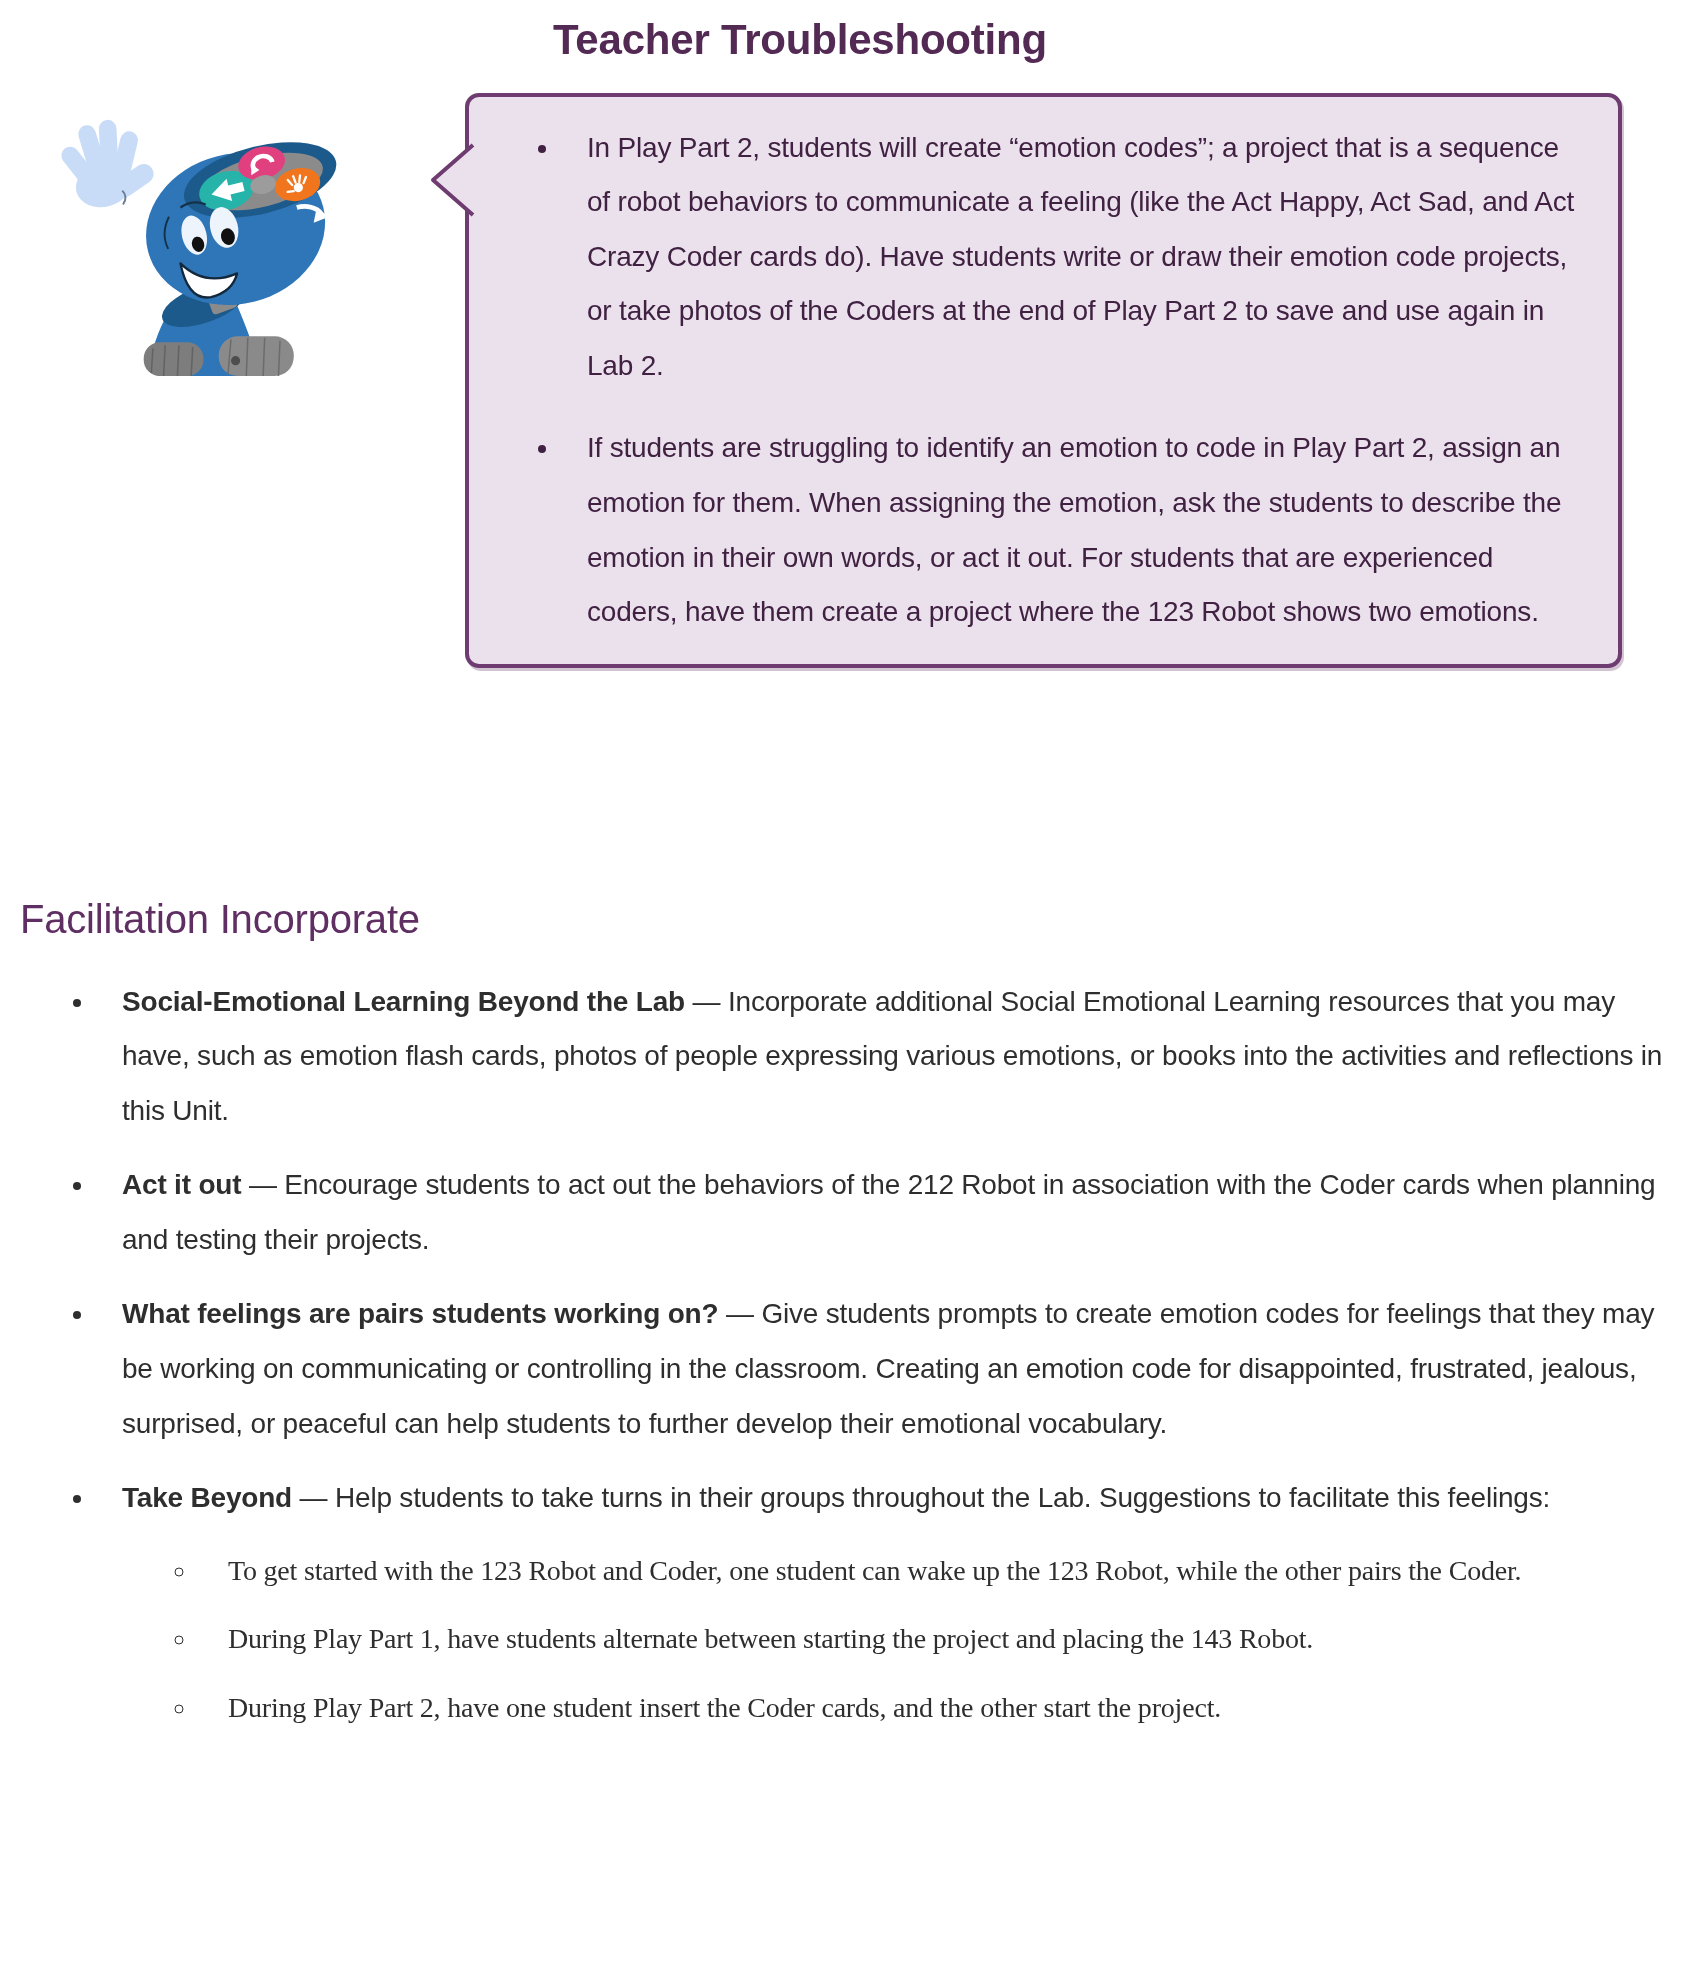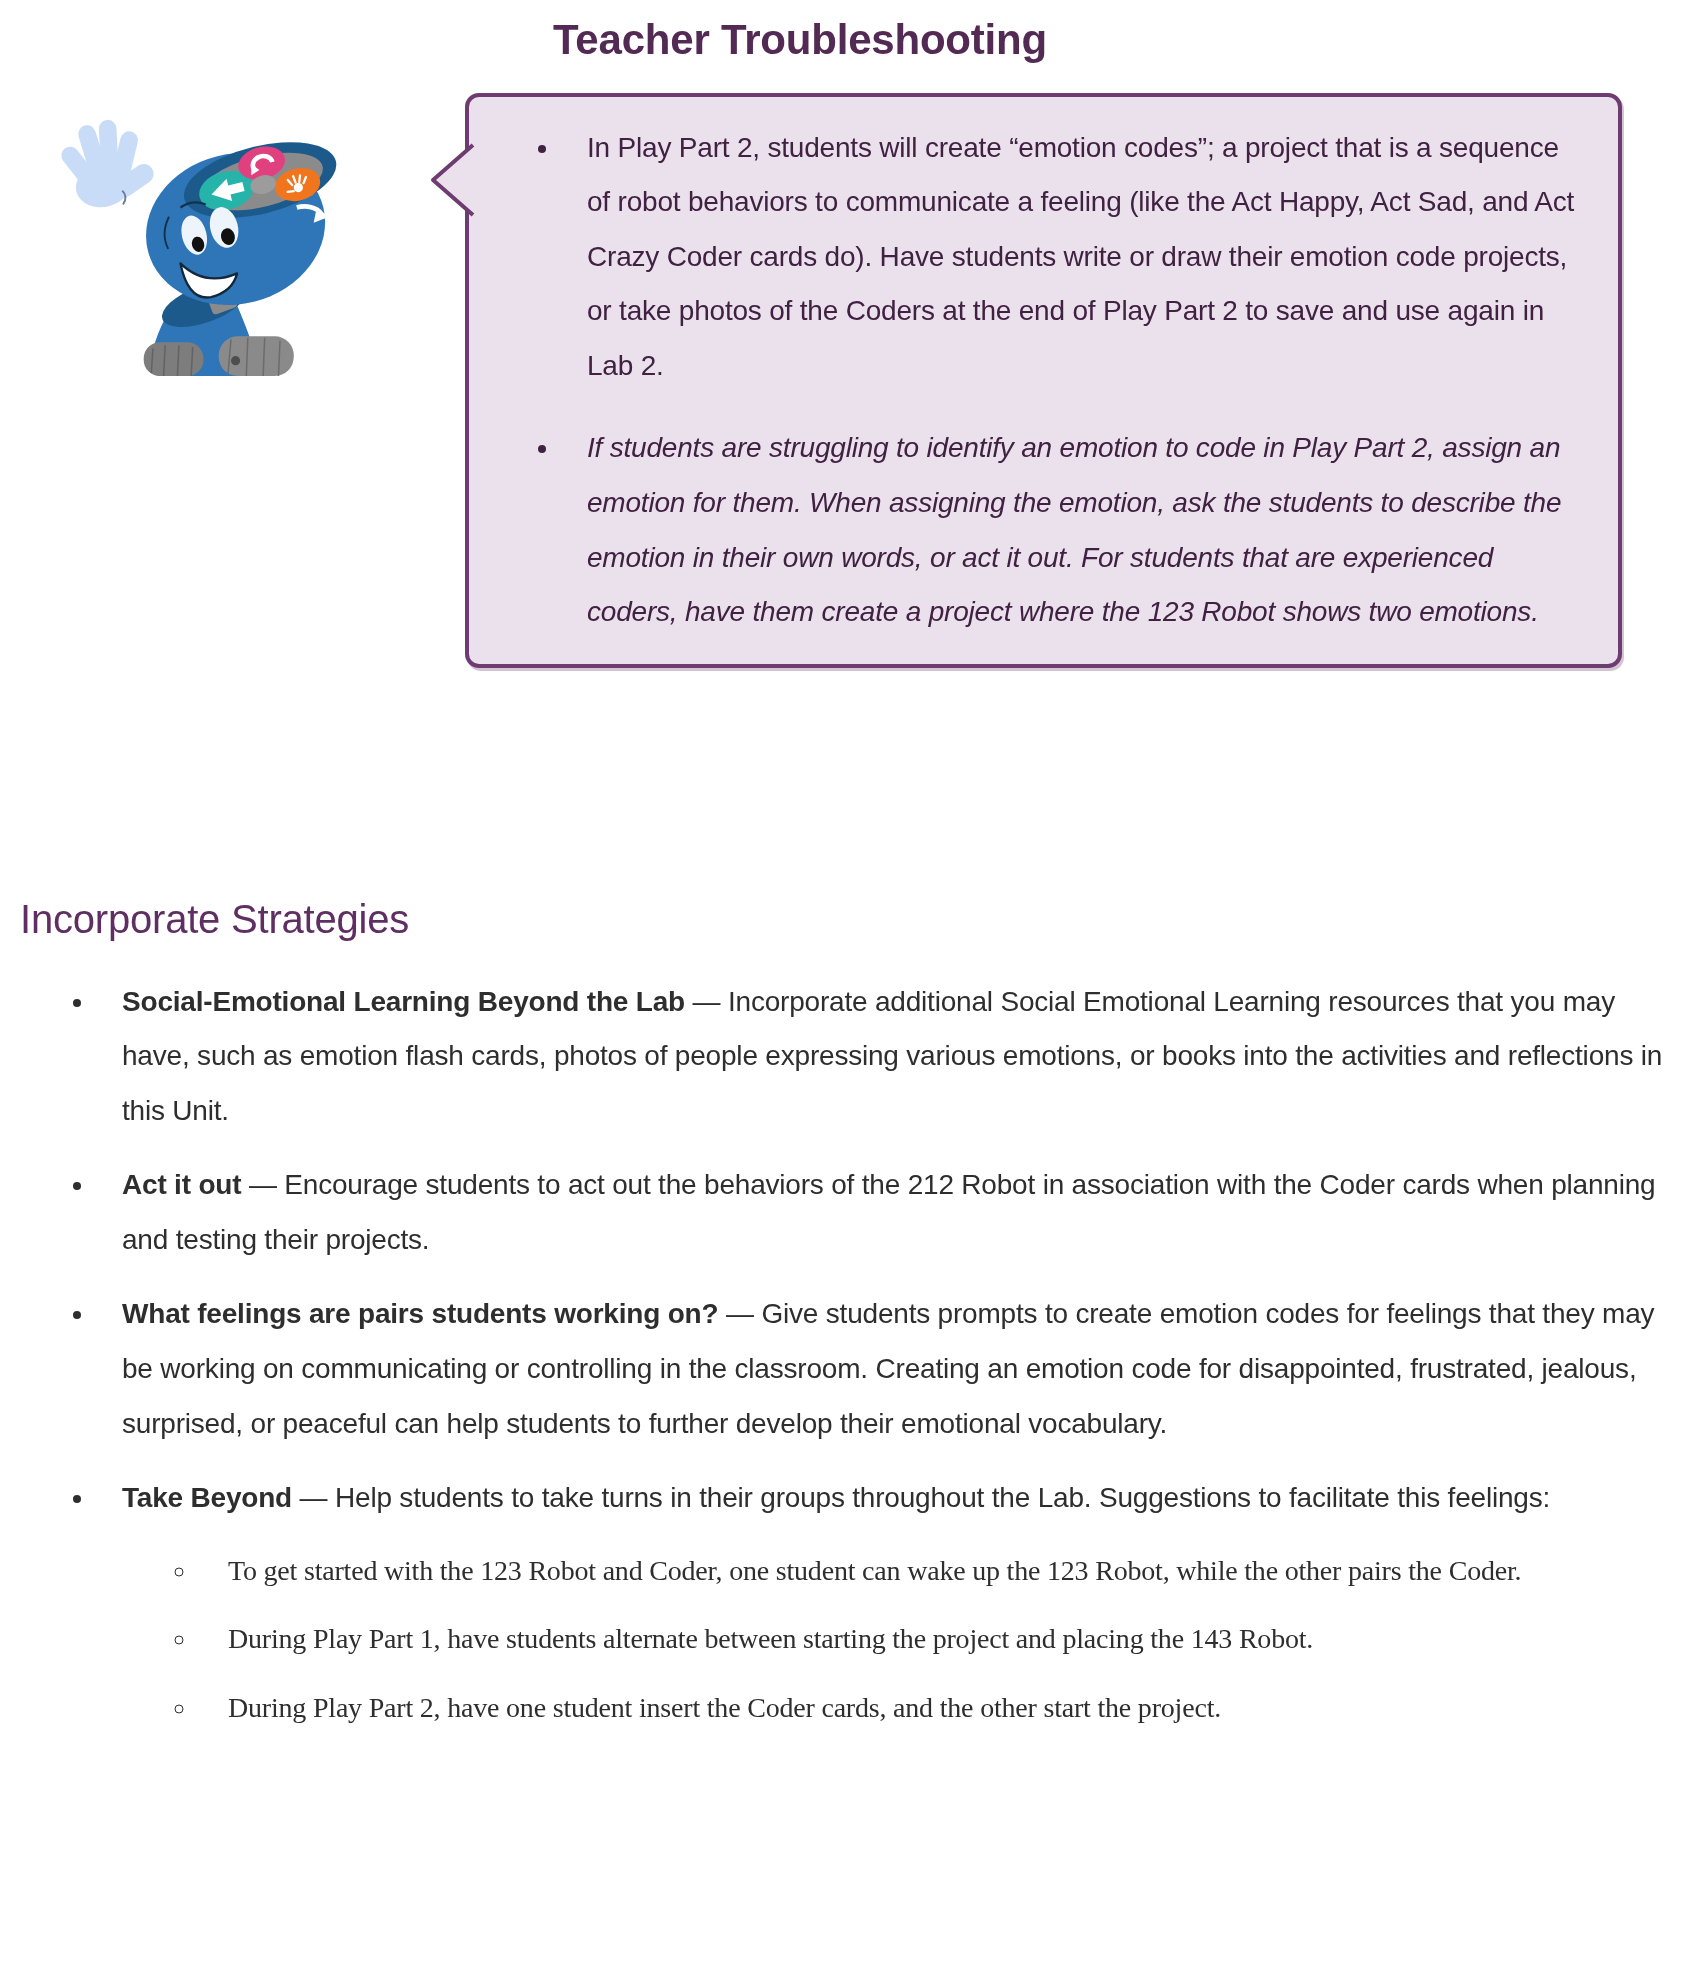--- a/index.html
+++ b/index.html
@@ -33,21 +33,21 @@
     padding:24px 42px 24px 48px;
     box-sizing:border-box;
   }
   .bubble-tail{position:absolute;left:-44px;top:44px;width:50px;height:80px;z-index:2;}
   .bubble-list{
     margin:0;padding:0 0 0 44px;
     font-size:28px;line-height:1.95;
     color:var(--bubble-text,#402142);
   }
   .bubble-list li{padding-left:26px;}
-  .bubble-list li + li{margin-top:28px;font-style:italic;}
+  .bubble-list li + li{margin-top:28px;}
 
   
   .sub-heading{
     margin:100px 0 0 20px;
     font-size:40px;line-height:1.3;font-weight:normal;
     color:var(--subheading-purple,#5f2e63);
   }
   .main-list{
     margin:30px 20px 0 0;
     padding:0 0 0 96px;
@@ -153,21 +153,21 @@
       <svg class="bubble-tail" viewBox="0 0 50 80" aria-hidden="true">
         <path d="M48,4 L8,39 L48,74" fill="#eae1ec" stroke="#6e3c71" stroke-width="4" stroke-linejoin="round"></path>
       </svg>
       <ul class="bubble-list">
         <li>In Play Part 2, students will create “emotion codes”;  a project that is a sequence of robot behaviors to communicate a feeling (like the Act Happy, Act Sad, and Act Crazy Coder cards do). Have students write or draw their emotion code projects, or take photos of the Coders at the end of Play Part 2 to save and use again in Lab 2.</li>
         <li>If students are struggling to identify an emotion to code in Play Part 2, assign an emotion for them. When assigning the emotion, ask the students to describe the emotion in their own words, or act it out. For students that are experienced coders, have them create a project where the 123 Robot shows two emotions.</li>
       </ul>
     </div>
   </div>
 
-  <h2 class="sub-heading">Incorporate Strategies</h2>
+  <h2 class="sub-heading">Facilitation Incorporate</h2>
 
   <ul class="main-list">
     <li>
       <span class="lead">Social-Emotional Learning Beyond the Lab</span>
       <span class="dash">—</span>
       <span>Incorporate additional Social Emotional Learning resources that you may have, such as emotion flash cards, photos of people expressing various emotions, or books into the activities and reflections in this Unit.</span>
     </li>
     <li>
       <span class="lead">Act it out</span>
       <span class="dash">—</span>

